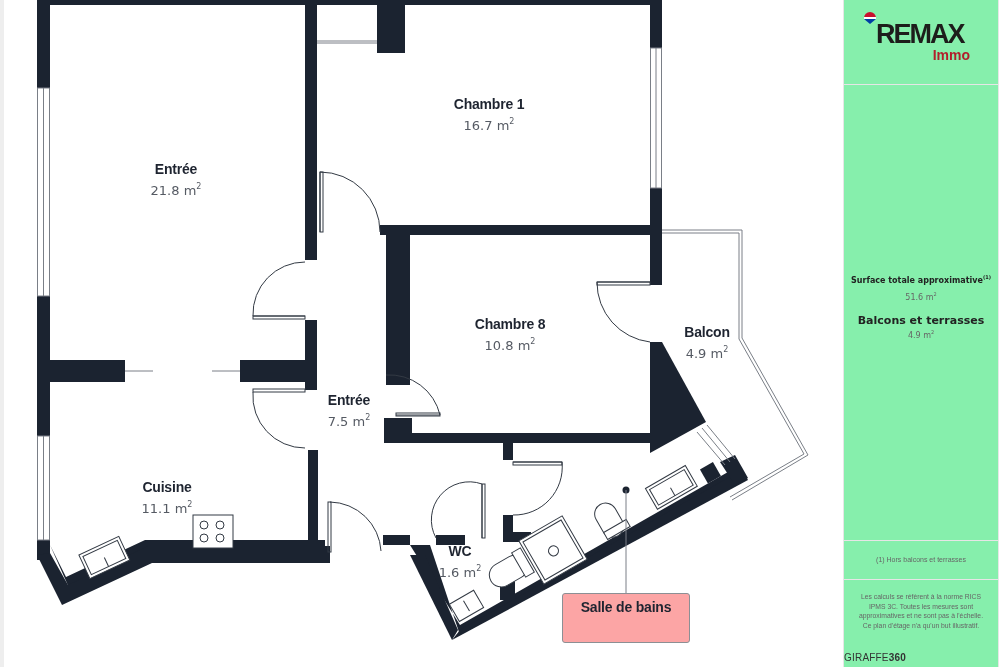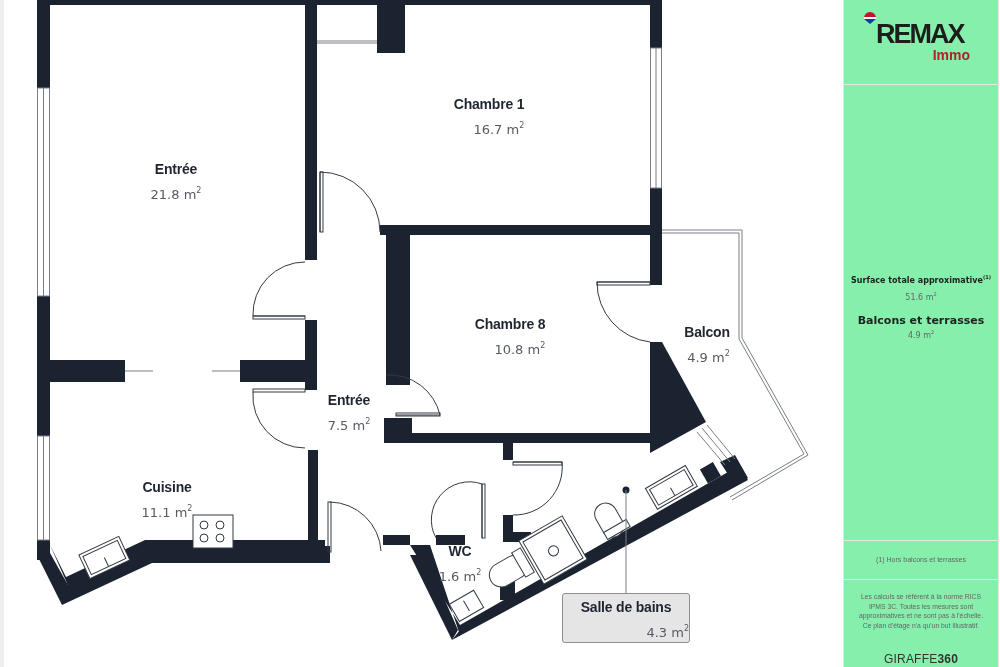--- a/index.html
+++ b/index.html
@@ -1,40 +1,40 @@
 <!DOCTYPE html>
 <html><head>
 <meta charset="utf-8">
 <style>
   html, body { margin:0; padding:0; background:#ffffff; }
   body { width:1000px; height:667px; position:relative; overflow:hidden; font-family:"DejaVu Sans", sans-serif; }
   .left-strip { position:absolute; left:0; top:0; width:4px; height:667px; background:#eeeeee; }
   #plan { position:absolute; left:0; top:0; width:840px; height:667px; }
   .room-label { position:absolute; text-align:center; transform:translate(-50%, 0); white-space:nowrap; }
   .room-name { font-family:Liberation Sans, sans-serif; font-weight:bold; font-size:14px; color:#1e2430; letter-spacing:-0.2px; line-height:18px; }
-  .room-area { font-family:"DejaVu Sans", sans-serif; font-size:13px; color:#555a63; line-height:25px;text-align:right; }
+  .room-area { font-family:"DejaVu Sans", sans-serif; font-size:13px; color:#555a63; line-height:18px; }
   .room-area sup { font-size:8px; vertical-align:6px; }
-  .callout { position:absolute; left:562px; top:593px; width:126px; height:48px; border:1px solid #8c8f94; border-radius:3px; background:#e5e5e5; text-align:center; }
+  .callout { position:absolute; left:562px; top:593px; width:126px; height:48px; border:1px solid #8c8f94; border-radius:3px; background:#fca5a5; text-align:center; }
   .callout .room-name { margin-top:4px; }
   
   #sidebar { position:absolute; left:843px; top:0; width:154px; height:667px; border-left:1px solid #e6e6e6; border-right:1px solid #e6e6e6; background:#86efac; }
   .sb-section { position:absolute; left:0; width:154px; border-bottom:1px solid #e6e6e6; }
   .logo-wrap { top:0; height:84px; }
   .logo { position:absolute; left:20px; top:10px; width:116px; height:50px; }
   .logo-text { position:absolute; left:12px; top:10px; font-family:"Liberation Sans", sans-serif; font-weight:bold; font-size:27px; color:#1d1d1b; letter-spacing:-2px; line-height:28px; }
   .logo-sub { position:absolute; right:10px; top:37px; font-family:"Liberation Sans", sans-serif; font-weight:bold; font-size:14px; color:#b11f2b; }
   .balloon { position:absolute; left:0; top:2px; width:12px; height:12px; }
   .stats { top:84px; height:478px; }
   .stat-title { position:absolute; left:0; width:154px; text-align:center; font-family:"DejaVu Sans", sans-serif; font-weight:bold; color:#222; }
   .stat-value { position:absolute; left:0; width:154px; text-align:center; font-family:"DejaVu Sans", sans-serif; color:#666; font-size:8px; }
   .stat-value sup, .stat-title sup { font-size:5px; vertical-align:4px; }
   .note { top:540px; height:38px; }
   .note-text { position:absolute; top:15px; left:0; width:154px; text-align:center; font-family:"Liberation Sans", sans-serif; font-size:7px; color:#666; }
   .disclaimer { position:absolute; left:10px; top:592px; width:134px; text-align:center; font-family:"Liberation Sans", sans-serif; font-size:6.8px; line-height:9.5px; color:#666; }
-  .brand { position:absolute; left:0; top:652px; width:154px; text-align:center; font-family:"Liberation Sans", sans-serif; font-size:12px; color:#333; letter-spacing:0.2px; }
+  .brand { position:absolute; left:0; top:652px; width:154px; font-family:"Liberation Sans", sans-serif; font-size:10px; color:#333; letter-spacing:0.2px; }
   .brand b { font-weight:bold; }
 </style>
 </head>
 <body>
 
 <div class="left-strip"></div>
 
 <svg id="plan" viewBox="0 0 840 667" xmlns="http://www.w3.org/2000/svg">
   <g fill="#1b2330">
 
@@ -205,21 +205,20 @@
 <div class="room-label" style="left:167px;top:441px;margin-top:37px;">
   <div class="room-name">Cuisine</div>
   <div class="room-area"><span>11.1 m</span><sup>2</sup></div>
 </div>
 <div class="room-label" style="left:460px;top:542px;">
   <div class="room-name">WC</div>
   <div class="room-area"><span>1.6 m</span><sup>2</sup></div>
 </div>
 <div class="callout">
   <div class="room-name">Salle de bains</div>
-  <div class="room-area"><span>4.3 m</span><sup>2</sup></div>
 </div>
 
 <div id="sidebar">
   <div class="sb-section logo-wrap">
     <div class="logo">
       <svg class="balloon" viewBox="0 0 12 12">
         <path d="M6,0 A6,6 0 0 1 12,6 L0,6 A6,6 0 0 1 6,0Z" fill="#c8102e"></path>
         <rect x="0" y="5" width="12" height="2" fill="#fff"></rect>
         <path d="M0,7 L12,7 L6,12Z" fill="#003da5"></path>
       </svg>

